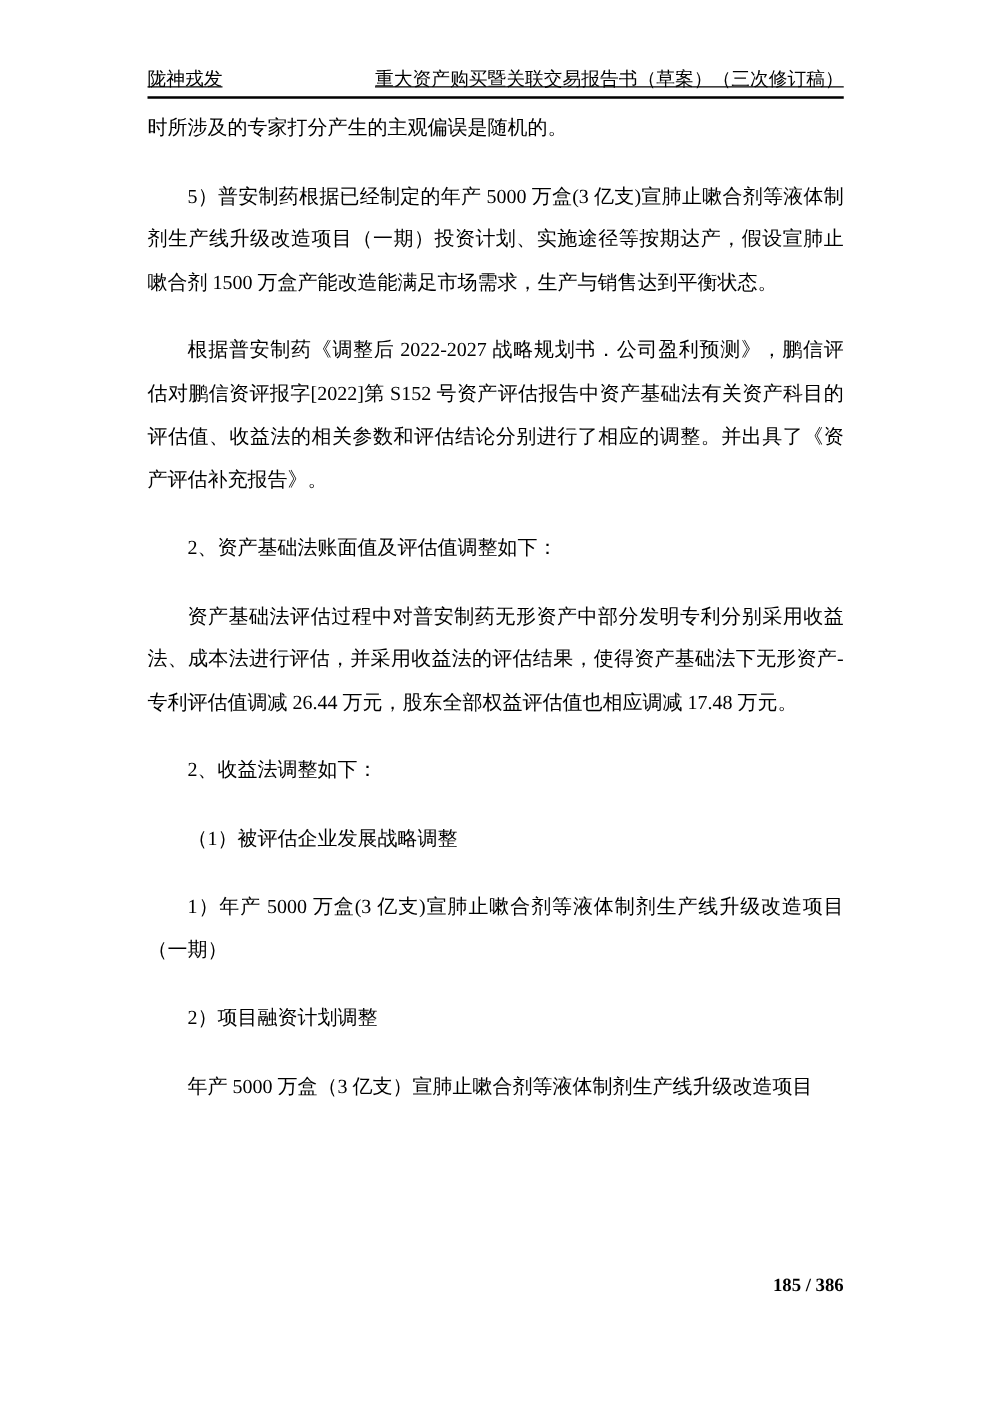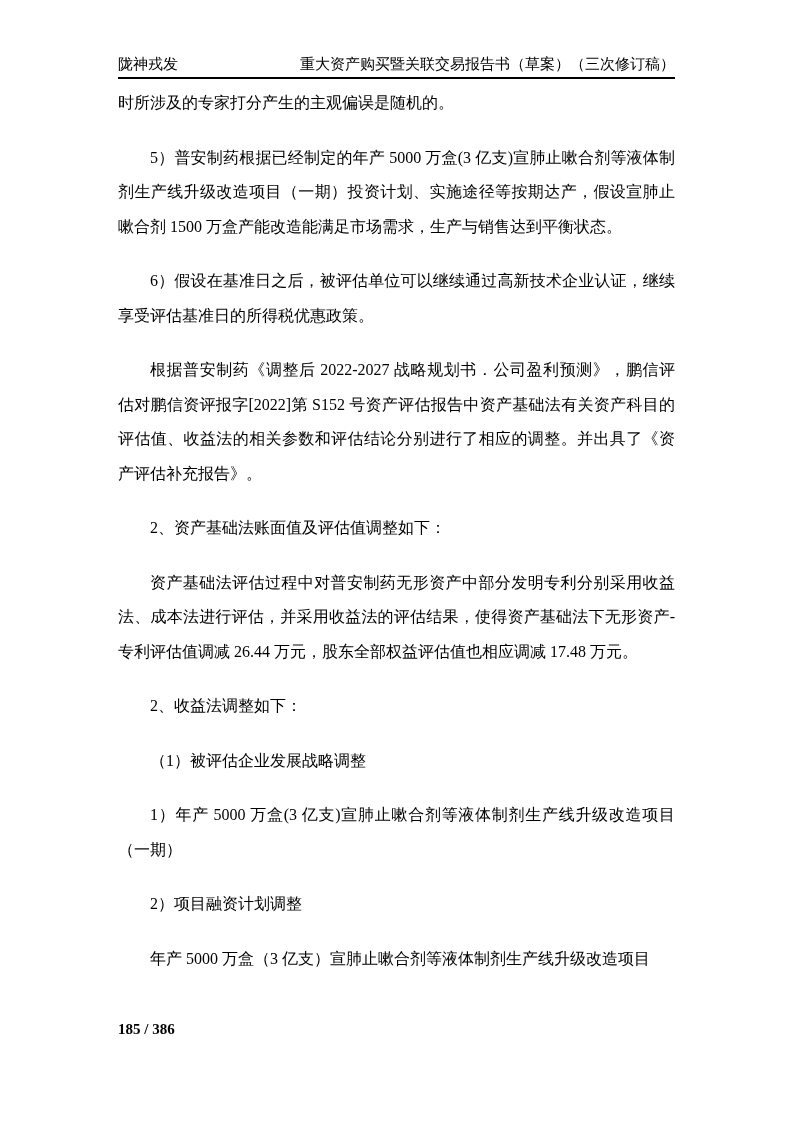--- a/index.html
+++ b/index.html
@@ -13,20 +13,21 @@
     -webkit-font-smoothing:antialiased;
   }
   .header{
     position:absolute;
     left:118px;width:557px;top:54px;
     display:flex;justify-content:space-between;align-items:flex-end;
     font-size:15px;line-height:20px;
     padding-bottom:3px;
     border-bottom:2px solid #000;
     white-space:nowrap;
+    text-decoration:underline;
   }
   .header .hdr-left{flex:0 0 auto;}
   .header .hdr-right{flex:0 0 auto;}
   .content{
     position:absolute;
     left:118px;width:557px;top:86px;
     font-size:16px;line-height:34.5px;
     text-align:justify;
     text-justify:inter-ideograph;
   }
@@ -43,39 +44,39 @@
     font-size:19px;
     font-weight:bold;
     line-height:36px;
     margin:7px 0 11px 0;
     text-indent:0;
     text-align:left;
   }
   .footer{
     position:absolute;
     left:118px;width:557px;top:1019px;
+    text-align:right;
     font-weight:bold;
     font-size:15px;
     line-height:20px;
   }
 </style>
 </head>
 <body>
 
 <div class="page">
 
   <div class="header">
     <span class="hdr-left">陇神戎发</span>
     <span class="hdr-right">重大资产购买暨关联交易报告书（草案）（三次修订稿）</span>
   </div>
 
   <div class="content">
     <p class="no-indent">时所涉及的专家打分产生的主观偏误是随机的。</p>
     <p>5）普安制药根据已经制定的年产 5000 万盒(3 亿支)宣肺止嗽合剂等液体制剂生产线升级改造项目（一期）投资计划、实施途径等按期达产，假设宣肺止嗽合剂 1500 万盒产能改造能满足市场需求，生产与销售达到平衡状态。</p>
-    <p>6）假设在基准日之后，被评估单位可以继续通过高新技术企业认证，继续享受评估基准日的所得税优惠政策。</p>
 
 
     <p>根据普安制药《调整后 2022-2027 战略规划书．公司盈利预测》，鹏信评估对鹏信资评报字[2022]第 S152 号资产评估报告中资产基础法有关资产科目的评估值、收益法的相关参数和评估结论分别进行了相应的调整。并出具了《资产评估补充报告》。</p>
     <p>2、资产基础法账面值及评估值调整如下：</p>
     <p>资产基础法评估过程中对普安制药无形资产中部分发明专利分别采用收益法、成本法进行评估，并采用收益法的评估结果，使得资产基础法下无形资产-专利评估值调减 26.44 万元，股东全部权益评估值也相应调减 17.48 万元。</p>
     <p>2、收益法调整如下：</p>
     <p>（1）被评估企业发展战略调整</p>
     <p>1）年产 5000 万盒(3 亿支)宣肺止嗽合剂等液体制剂生产线升级改造项目（一期）</p>
     <p>2）项目融资计划调整</p>
     <p>年产 5000 万盒（3 亿支）宣肺止嗽合剂等液体制剂生产线升级改造项目</p>

